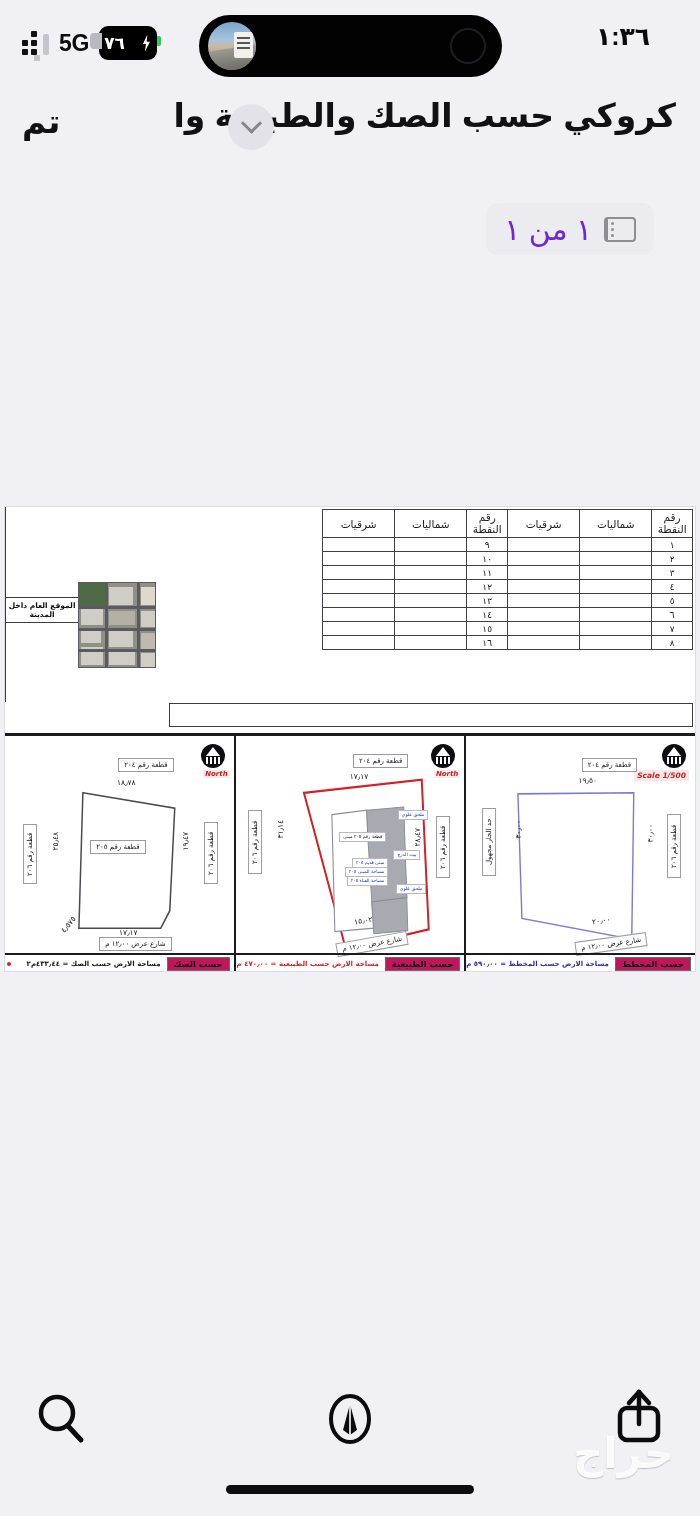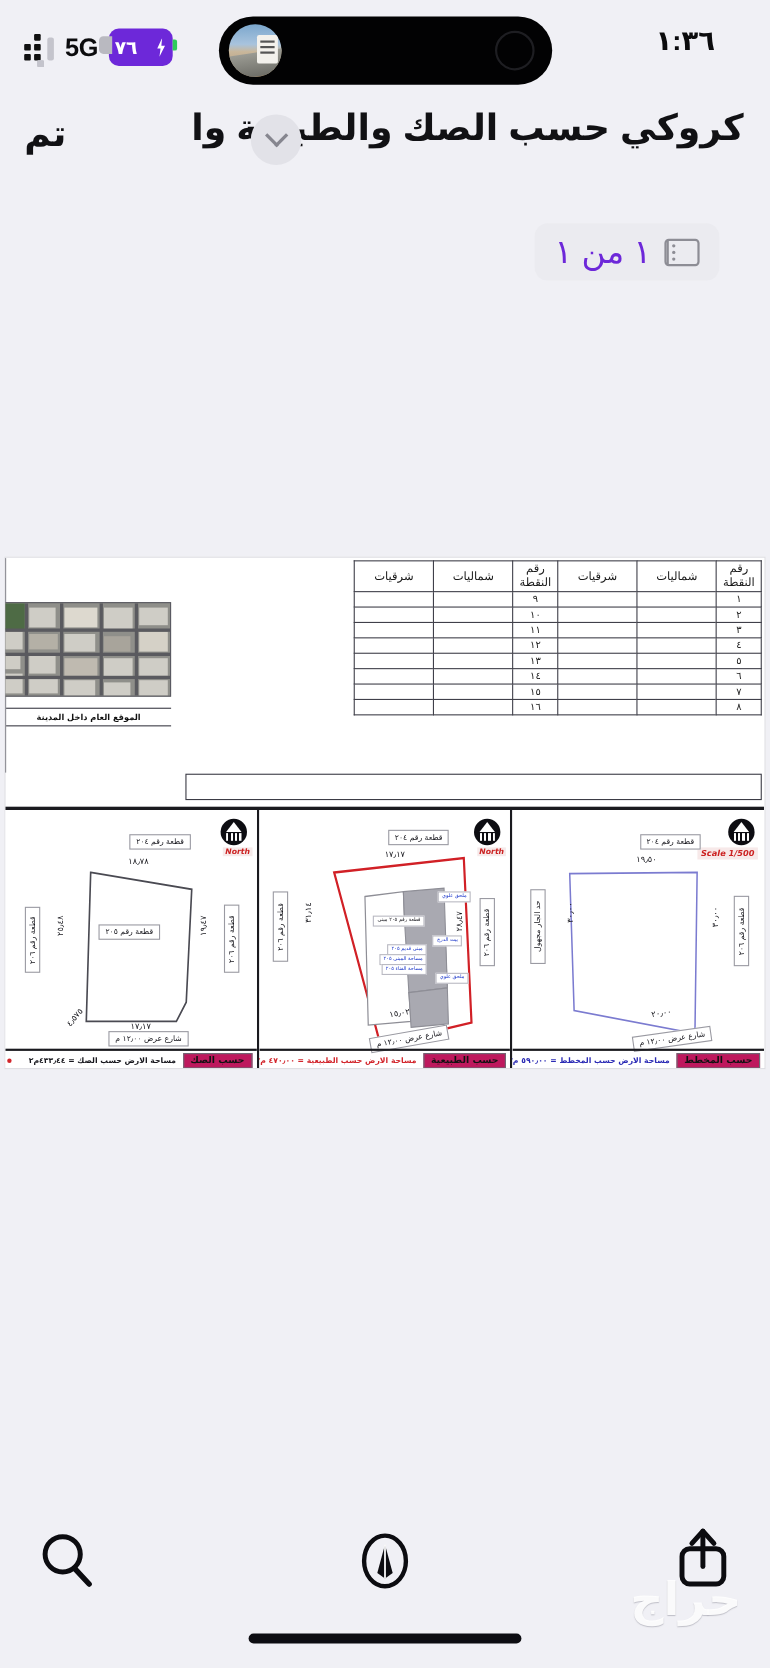--- a/index.html
+++ b/index.html
@@ -15,21 +15,21 @@
   
   .statusbar{
     position:absolute; top:0; left:0; width:700px; height:88px;
   }
   .sb-left{
     position:absolute; left:22px; top:26px;
     display:flex; align-items:center; gap:10px;
   }
   .battery{
     position:relative; width:58px; height:34px;
-    background:#6d28d9; border-radius:9px;
+    background:#000000; border-radius:9px;
     display:flex; align-items:center; justify-content:center; gap:16px;
     box-shadow:inset 0 0 0 0 #000;
   }
   .battery::before{
     content:""; position:absolute; left:-9px; top:7px;
     width:12px; height:16px; background:#b9b9c0; border-radius:4px 0 0 4px;
   }
   .battery::after{
     content:""; position:absolute; right:-4px; top:10px;
     width:4px; height:10px; background:#2ecb5a; border-radius:0 2px 2px 0;
@@ -148,21 +148,21 @@
     border-bottom:1px solid #3b3b45; overflow:hidden; position:relative;
     background:linear-gradient(#3f6da3 0%,#5c8ec4 40%,#93b6d8 58%,#cfc6ad 62%,#bcae90 100%);
   }
   .bldg{ position:absolute; background:#d8cfb6; border:1px solid #b3a88c;}
   .roof{ position:absolute; background:#9aa88e; }
   .photo-frame .ground{ position:absolute; left:0;right:0;bottom:0;height:20px;background:#b5a98c;}
 
   .map-cell{
     position:absolute; left:0; top:0; width:151px; height:195px;
     border-left:1px solid #3b3b45;
-    display:flex; flex-direction:column; align-items:flex-start;
+    display:flex; flex-direction:row; align-items:center;
   }
   .map-frame{
     margin-top:40px; width:160px; height:86px;
     border:1px solid #5a5a62; overflow:hidden; position:relative;
     background:#8f8f8a;
   }
   .map-frame .blk{ position:absolute; background:#cfcdc6; }
   .map-frame .rd{ position:absolute; background:#5a5a5f; }
   .map-frame .grn{ position:absolute; background:#4e6b45; }
   .map-cap{

